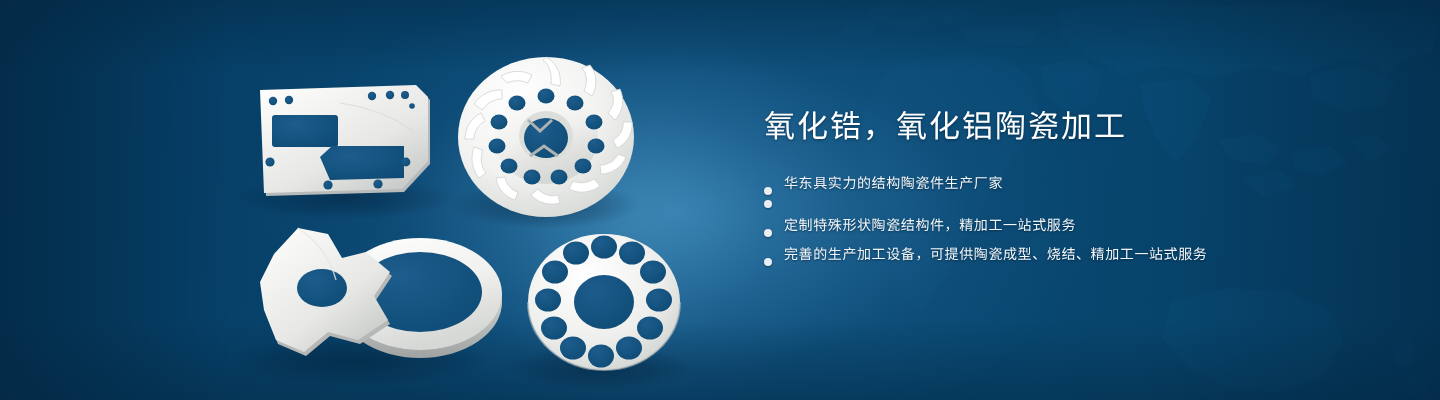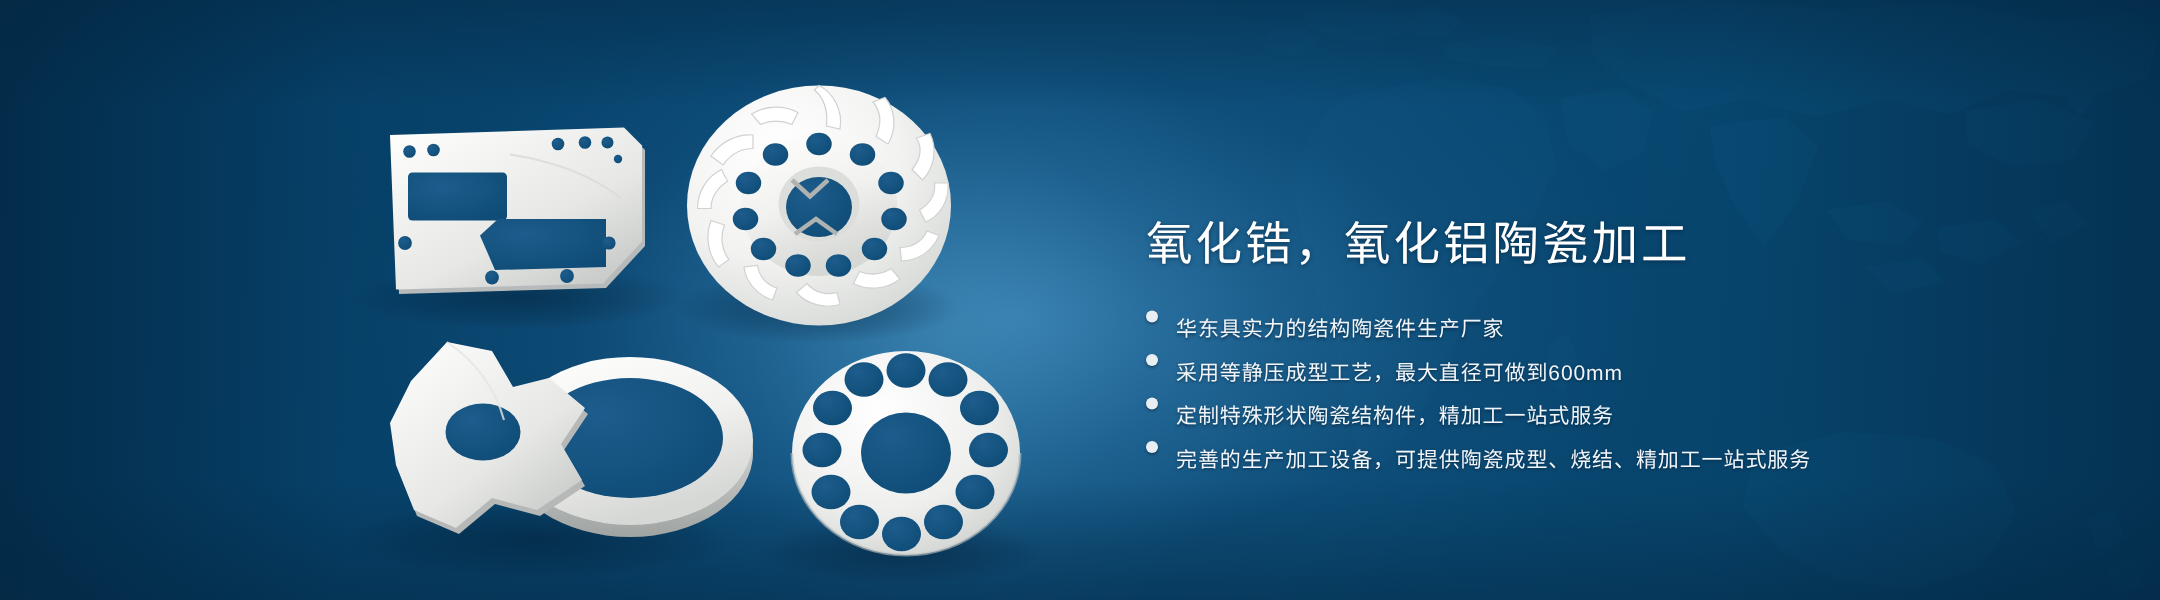--- a/index.html
+++ b/index.html
@@ -67,40 +67,39 @@
     width: 760px; height: 400px;
   }
   .products svg { width: 100%; height: 100%; display: block; }
 
   
   .copy {
     position: absolute;
     left: 764px;
     top: 108px;
     width: 640px;
-    margin-top: 36px;
   }
   .headline {
     color: #ffffff;
     font-size: 31px;
     font-weight: 400;
     letter-spacing: 2px;
     line-height: 1.2;
     margin: 0 0 26px 0;
     text-shadow: 0 1px 3px rgba(2,26,46,0.55);
     white-space: nowrap;
   }
   .bullets {
     list-style: none;
     margin: 0;
     padding: 0;
   }
   .bullets li {
     display: flex;
-    align-items: flex-start;
+    align-items: flex-end;
     color: #f2f6fa;
     font-size: 14px;
     line-height: 24px;
     letter-spacing: 0.6px;
     margin-bottom: 5px;
     text-shadow: 0 1px 2px rgba(2,26,46,0.6);
     white-space: nowrap;
   }
   .dot {
     flex: 0 0 auto;
@@ -302,21 +301,20 @@
 
   <div class="copy">
     <h1 class="headline">氧化锆，氧化铝陶瓷加工</h1>
     <ul class="bullets">
       <li>
         <span class="dot"></span>
         <span>华东具实力的结构陶瓷件生产厂家</span>
       </li>
       <li>
         <span class="dot"></span>
-        <span>采用等静压成型工艺，最大直径可做到600mm</span>
       </li>
       <li>
         <span class="dot"></span>
         <span>定制特殊形状陶瓷结构件，精加工一站式服务</span>
       </li>
       <li>
         <span class="dot"></span>
         <span>完善的生产加工设备，可提供陶瓷成型、烧结、精加工一站式服务</span>
       </li>
     </ul>

